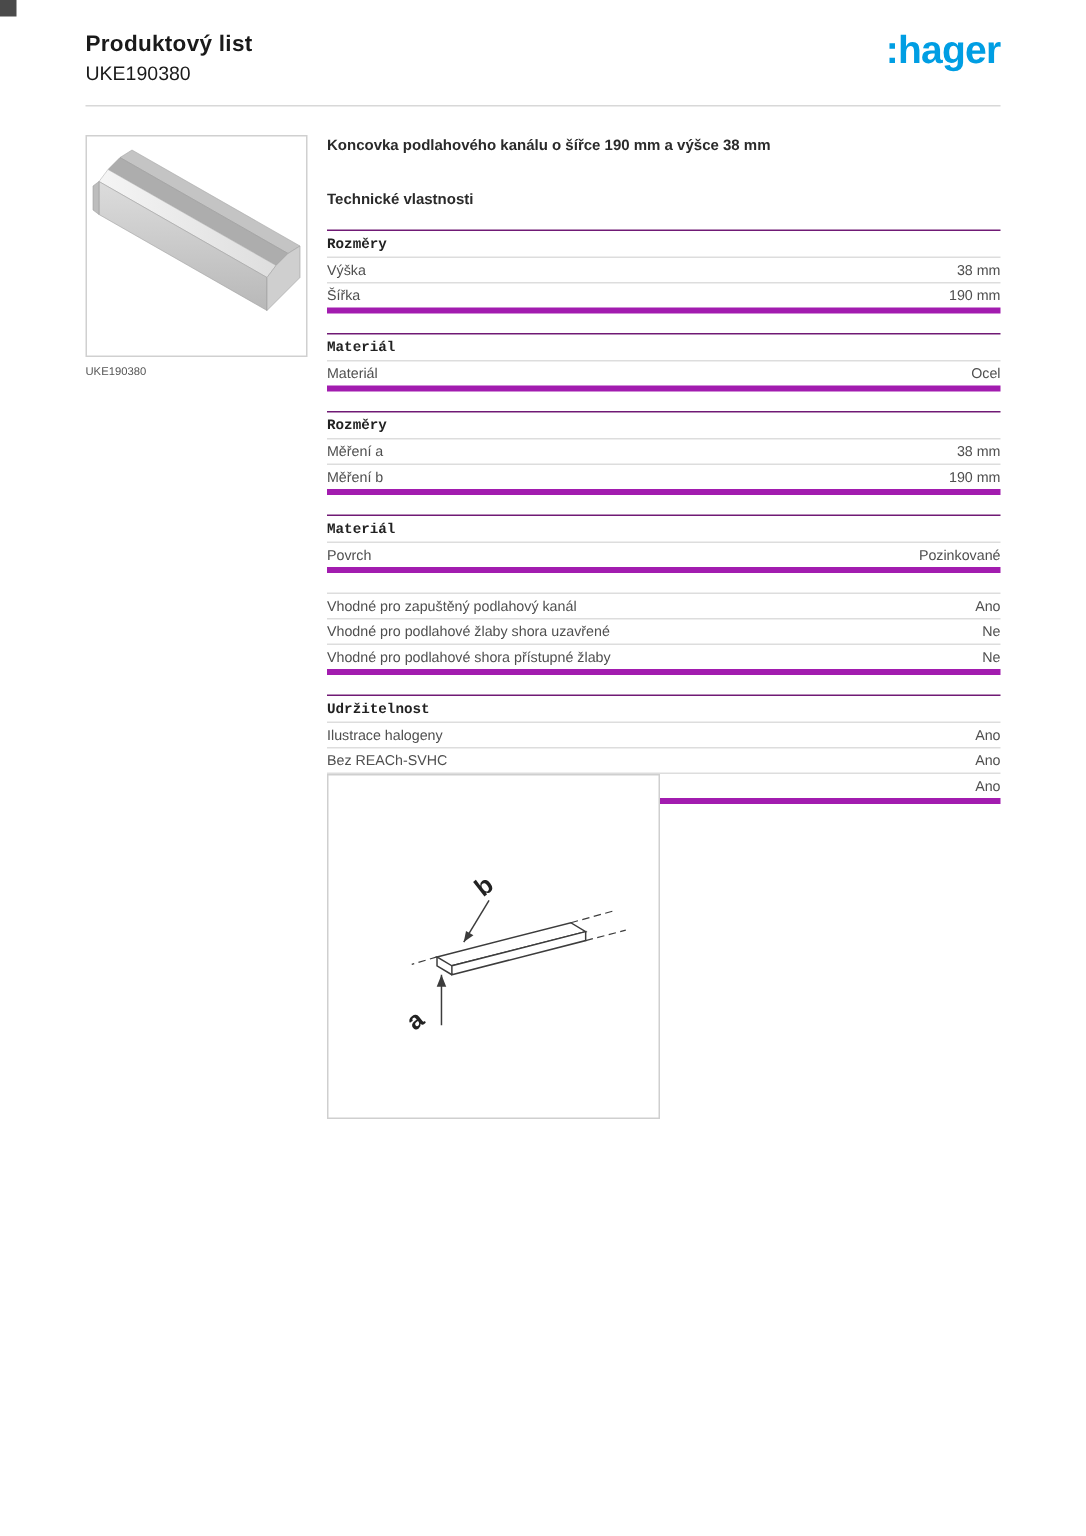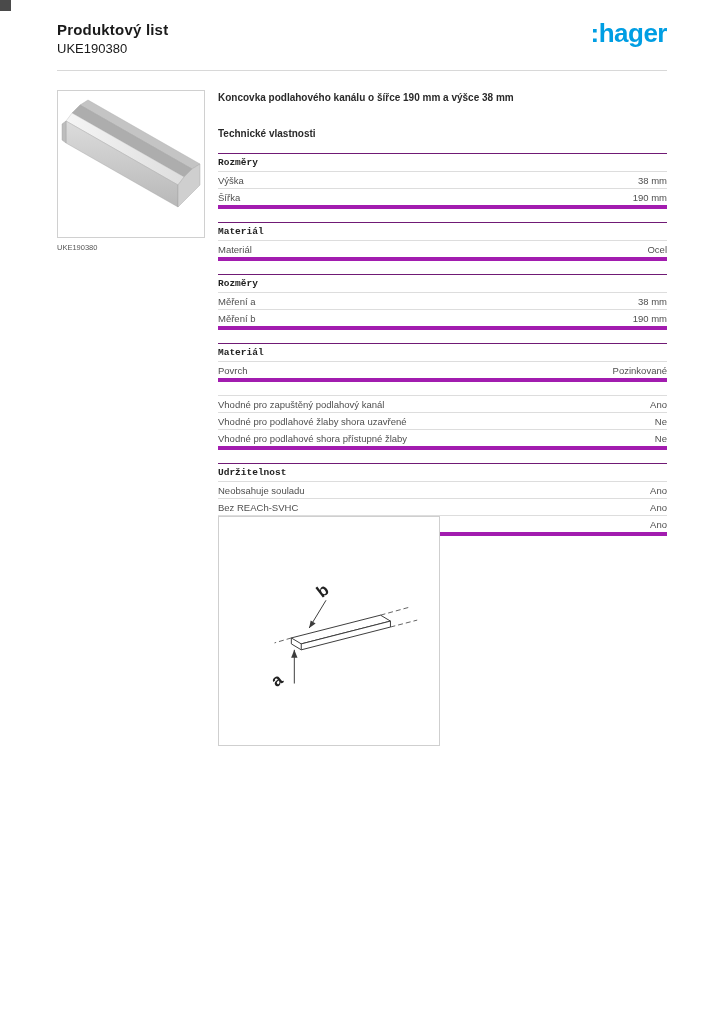--- a/index.html
+++ b/index.html
@@ -143,21 +143,21 @@
       </div>
       <div class="row">
         <span>Vhodné pro podlahové shora přístupné žlaby</span>
         <span class="val">Ne</span>
       </div>
     </div>
 
     <div class="sec">
       <div class="sec-title">Udržitelnost</div>
       <div class="row">
-        <span>Neobsahuje souladu</span>
+        <span>Ilustrace halogeny</span>
         <span class="val">Ano</span>
       </div>
       <div class="row">
         <span>Bez REACh-SVHC</span>
         <span class="val">Ano</span>
       </div>
       <div class="row">
         <span>V souladu se směrnicí RoHS</span>
         <span class="val">Ano</span>
       </div>

